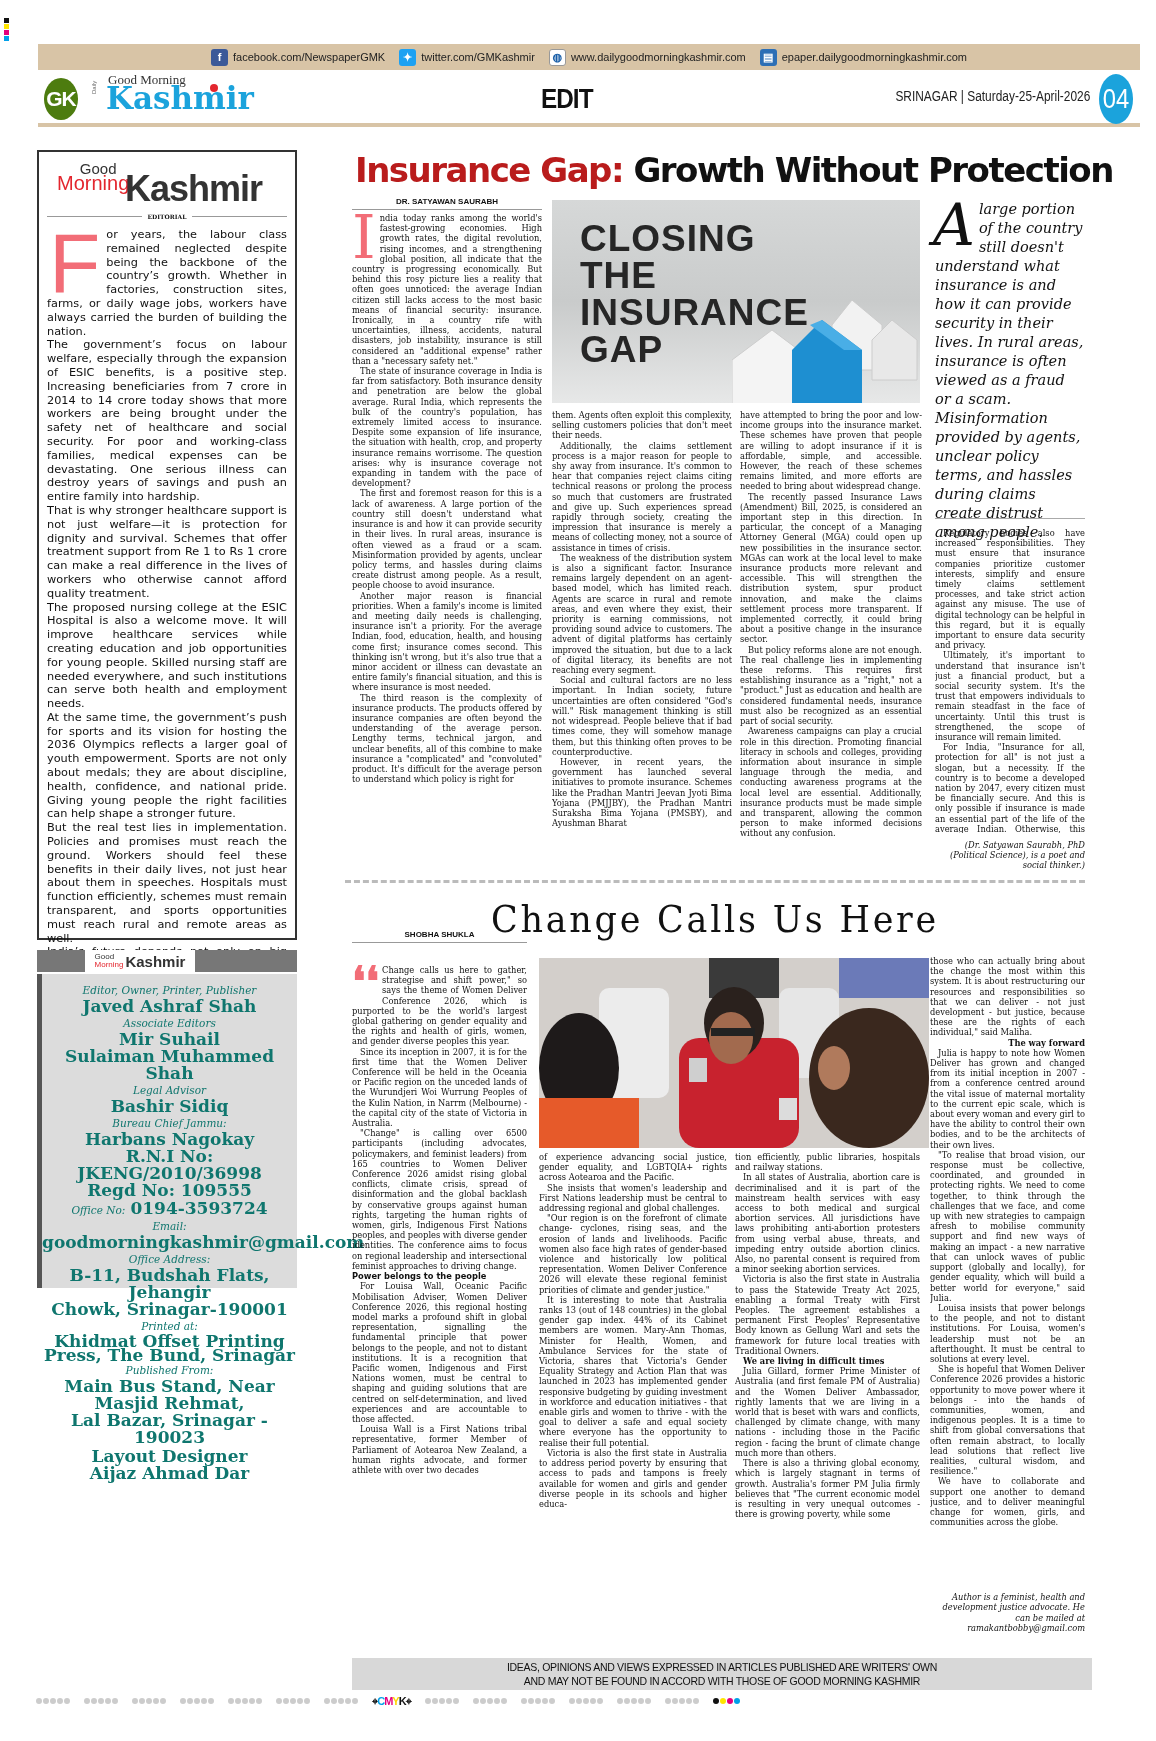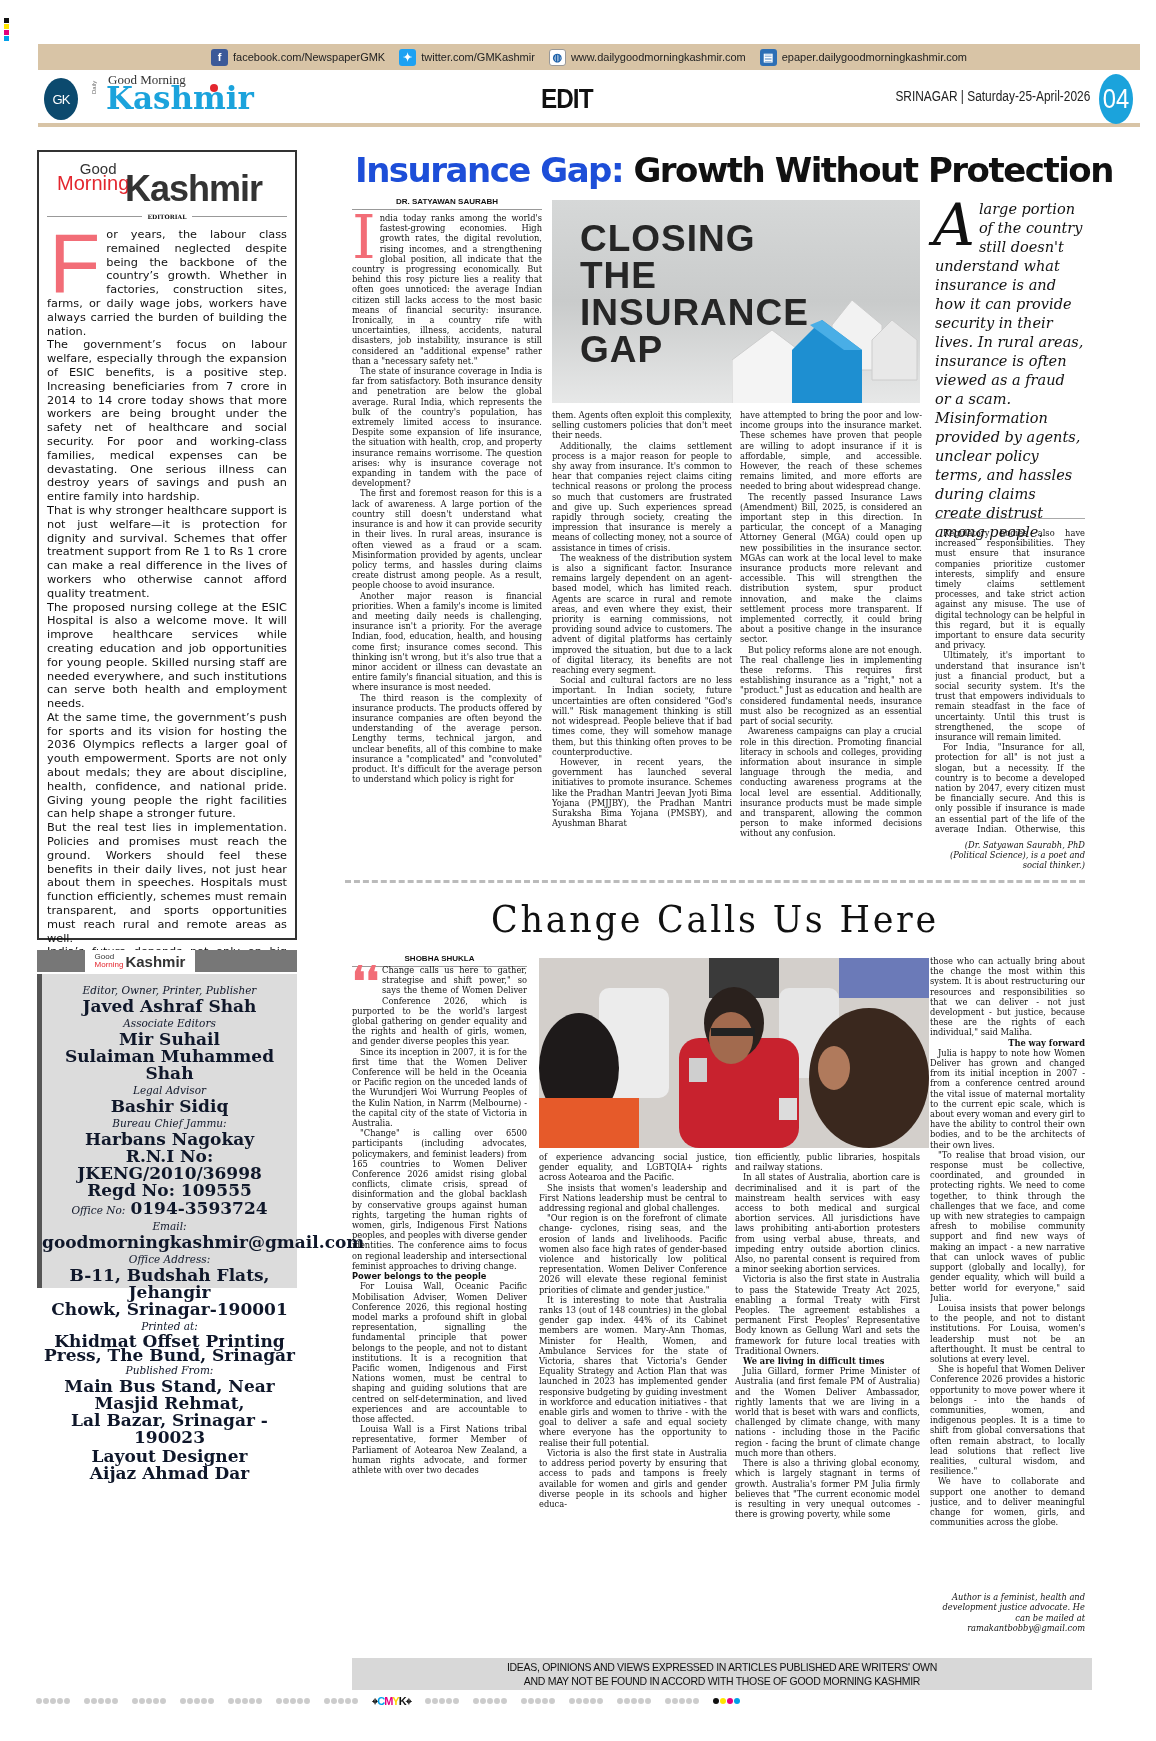--- a/index.html
+++ b/index.html
@@ -3,21 +3,21 @@
 <meta charset="utf-8">
 <style>
   * { box-sizing: border-box; margin: 0; padding: 0; }
   body { width: 1156px; height: 1741px; background: #fff; position: relative; overflow: hidden; font-family: "DejaVu Serif", serif; color: #111; }
   .regmarks { position: absolute; left: 4px; top: 18px; width: 6px; }
   .regmarks span { display: block; width: 5px; height: 5px; margin-bottom: 1px; }
   .topbar { position: absolute; left: 38px; top: 44px; width: 1102px; height: 26px; background: #d8c4a6; display: flex; align-items: center; justify-content: center; gap: 14px; font-family: "Liberation Sans", sans-serif; font-size: 11px; color: #222; }
   .topbar .item { display: flex; align-items: center; gap: 5px; }
   .topbar .ic { width: 17px; height: 17px; border-radius: 3px; color: #fff; font-size: 11px; font-weight: bold; display: flex; align-items: center; justify-content: center; }
   .masthead { position: absolute; left: 38px; top: 72px; width: 1102px; height: 55px; border-bottom: 4px solid #d8c4a6; }
-  .logo-circle { position: absolute; left: 6px; top: 6px; width: 34px; height: 42px; border-radius: 50%; background: #0c4a6e; color: #fff; font-family: "Liberation Sans", sans-serif; font-weight: normal; font-size: 13px; display: flex; align-items: center; justify-content: center; letter-spacing: -1px; }
+  .logo-circle { position: absolute; left: 6px; top: 6px; width: 34px; height: 42px; border-radius: 50%; background: #4d7c0f; color: #fff; font-family: "Liberation Sans", sans-serif; font-weight: bold; font-size: 21px; display: flex; align-items: center; justify-content: center; letter-spacing: -1px; }
   .logo-gm { position: absolute; left: 70px; top: 0px; font-family: "Liberation Serif", serif; font-size: 13px; color: #333; }
   .logo-daily { position: absolute; left: 53px; top: 22px; font-size: 6px; transform: rotate(-90deg); transform-origin: left top; color: #666; font-family: "Liberation Sans", sans-serif; }
   .logo-k { position: absolute; left: 68px; top: 8px; font-family: "DejaVu Serif", serif; font-weight: bold; font-size: 31px; color: #1ba3dc; letter-spacing: 0px; }
   .logo-dot { position: absolute; left: 172px; top: 12px; width: 8px; height: 8px; background: #e3262e; border-radius: 50%; }
   .edit-label { position: absolute; left: 500px; top: 12px; font-family: "Liberation Sans", sans-serif; font-weight: bold; font-size: 27px; letter-spacing: -1px; transform: scaleX(0.9); }
   .dateline { position: absolute; right: 50px; top: 16px; font-family: "Liberation Sans", sans-serif; font-size: 14px; color: #222; transform: scaleX(0.85); transform-origin: right; }
   .page-no { position: absolute; right: 4px; top: 2px; width: 40px; height: 50px; border-radius: 50%; background: #1ba3dc; color: #fff; font-family: "Liberation Sans", sans-serif; font-size: 28px; display: flex; align-items: center; justify-content: center; transform: scaleX(0.85); }
 
   
   .editorial-box { position: absolute; left: 37px; top: 150px; width: 260px; height: 790px; border: 2px solid #333; padding: 8px 8px; }
@@ -29,27 +29,27 @@
   .ed-rule::before, .ed-rule::after { content: ""; flex: 1; border-top: 1px solid #999; }
   .ed-title { text-align: center; font-family: "DejaVu Serif", serif; font-weight: bold; font-size: 21px; line-height: 28px; margin-bottom: 6px; letter-spacing: -0.5px; }
   .ed-body { font-family: "DejaVu Sans", sans-serif; font-size: 11.3px; line-height: 13.8px; text-align: justify; color: #111; }
   .ed-body p { margin: 0; }
   .dropcap-F { float: left; font-family: "Liberation Sans", sans-serif; color: #f26d77; font-size: 84px; line-height: 66px; margin: 2px 6px 0 2px; }
 
   .imprint-head { position: absolute; left: 37px; top: 950px; width: 260px; height: 22px; background: #777; }
   .imprint-head .wb { position: absolute; left: 48px; top: 0; width: 110px; height: 22px; background: #fff; display: flex; align-items: center; justify-content: center; }
   .imprint-head .gm { font-family: "Liberation Sans", sans-serif; color: #e3262e; font-size: 8px; line-height: 8px; margin-right: 2px; }
   .imprint-head .k { font-family: "Liberation Sans", sans-serif; font-weight: bold; font-size: 15px; color: #333; }
-  .imprint { position: absolute; left: 37px; top: 974px; width: 260px; height: 314px; background: #dcdcdc; border-left: 5px solid #555; text-align: center; padding-top: 8px; font-family: "DejaVu Serif", serif; color: #0f172a; }
+  .imprint { position: absolute; left: 37px; top: 974px; width: 260px; height: 314px; background: #dcdcdc; border-left: 5px solid #555; text-align: center; padding-top: 8px; font-family: "DejaVu Serif", serif; color: #0f766e; }
   .imprint .r { font-style: italic; font-size: 10.5px; line-height: 16px; }
   .imprint .n { font-weight: bold; font-size: 17px; line-height: 17px; }
 
   
   .ins-headline { position: absolute; left: 355px; top: 150px; font-family: "DejaVu Sans", sans-serif; font-weight: bold; font-size: 34px; letter-spacing: -1.5px; white-space: nowrap; }
-  .ins-headline .red { color: #1d4ed8; }
+  .ins-headline .red { color: #b91c1c; }
   .byline { position: absolute; font-family: "Liberation Sans", sans-serif; font-weight: bold; font-size: 8px; border-bottom: 1px solid #999; padding-bottom: 3px; text-align: center; }
   .col { position: absolute; font-family: "DejaVu Serif", serif; font-size: 8.3px; line-height: 10.2px; text-align: justify; color: #111; overflow: hidden; }
   .col p { text-indent: 8px; }
   .col p.first { text-indent: 0; }
   .dropcap-I { float: left; font-family: "DejaVu Serif", serif; color: #f26d77; font-size: 60px; line-height: 48px; margin: 0 4px 0 0; }
   .ins-photo { position: absolute; left: 552px; top: 200px; width: 368px; height: 203px; background: linear-gradient(180deg, #d6d8d8 0%, #c9cbcb 50%, #e7e8e8 100%); overflow: hidden; }
   .ins-photo .txt { position: absolute; left: 28px; top: 20px; font-family: "Liberation Sans", sans-serif; font-weight: bold; font-size: 37px; line-height: 37px; color: #262626; letter-spacing: 1px; }
   .house { position: absolute; }
   .pull-quote { position: absolute; left: 935px; top: 200px; width: 150px; font-family: "DejaVu Serif", serif; font-style: italic; font-size: 14.5px; line-height: 19px; color: #111; }
   .dropcap-A { float: left; font-family: "DejaVu Serif", serif; font-style: italic; font-size: 58px; line-height: 50px; margin: 0 4px 0 -2px; }
@@ -210,21 +210,21 @@
 <div class="col" style="left:935px;top:528px;width:150px;height:305px">
   <p>Regulatory bodies also have increased responsibilities. They must ensure that insurance companies prioritize customer interests, simplify and ensure timely claims settlement processes, and take strict action against any misuse. The use of digital technology can be helpful in this regard, but it is equally important to ensure data security and privacy.</p>
   <p>Ultimately, it's important to understand that insurance isn't just a financial product, but a social security system. It's the trust that empowers individuals to remain steadfast in the face of uncertainty. Until this trust is strengthened, the scope of insurance will remain limited.</p>
   <p>For India, "Insurance for all, protection for all" is not just a slogan, but a necessity. If the country is to become a developed nation by 2047, every citizen must be financially secure. And this is only possible if insurance is made an essential part of the life of the average Indian. Otherwise, this race for development will remain incomplete, with glitter but no protection.</p>
 </div>
 <div class="sig">(Dr. Satyawan Saurabh, PhD (Political Science), is a poet and social thinker.)</div>
 
 <div class="dash-rule"></div>
 
 <div class="chg-headline">Change Calls Us Here</div>
-<div class="byline" style="left:352px;top:954px;width:175px">SHOBHA SHUKLA</div>
+<div class="byline" style="left:352px;top:930px;width:175px">SHOBHA SHUKLA</div>
 
 <div class="col" style="left:352px;top:965px;width:175px;height:690px">
   <span class="quote-mark">❛❛</span>
   <p class="first">Change calls us here to gather, strategise and shift power," so says the theme of Women Deliver Conference 2026, which is purported to be the world's largest global gathering on gender equality and the rights and health of girls, women, and gender diverse peoples this year.</p>
   <p>Since its inception in 2007, it is for the first time that the Women Deliver Conference will be held in the Oceania or Pacific region on the unceded lands of the Wurundjeri Woi Wurrung Peoples of the Kulin Nation, in Narrm (Melbourne) - the capital city of the state of Victoria in Australia.</p>
   <p>"Change" is calling over 6500 participants (including advocates, policymakers, and feminist leaders) from 165 countries to Women Deliver Conference 2026 amidst rising global conflicts, climate crisis, spread of disinformation and the global backlash by conservative groups against human rights, targeting the human rights of women, girls, Indigenous First Nations peoples, and peoples with diverse gender identities. The conference aims to focus on regional leadership and intersectional feminist approaches to driving change.</p>
   <p class="first" style="font-weight:bold;font-family:'DejaVu Sans',sans-serif">Power belongs to the people</p>
   <p>For Louisa Wall, Oceanic Pacific Mobilisation Adviser, Women Deliver Conference 2026, this regional hosting model marks a profound shift in global representation, signalling the fundamental principle that power belongs to the people, and not to distant institutions. It is a recognition that Pacific women, Indigenous and First Nations women, must be central to shaping and guiding solutions that are centred on self-determination, and lived experiences and are accountable to those affected.</p>
   <p>Louisa Wall is a First Nations tribal representative, former Member of Parliament of Aotearoa New Zealand, a human rights advocate, and former athlete with over two decades</p>
 </div>

